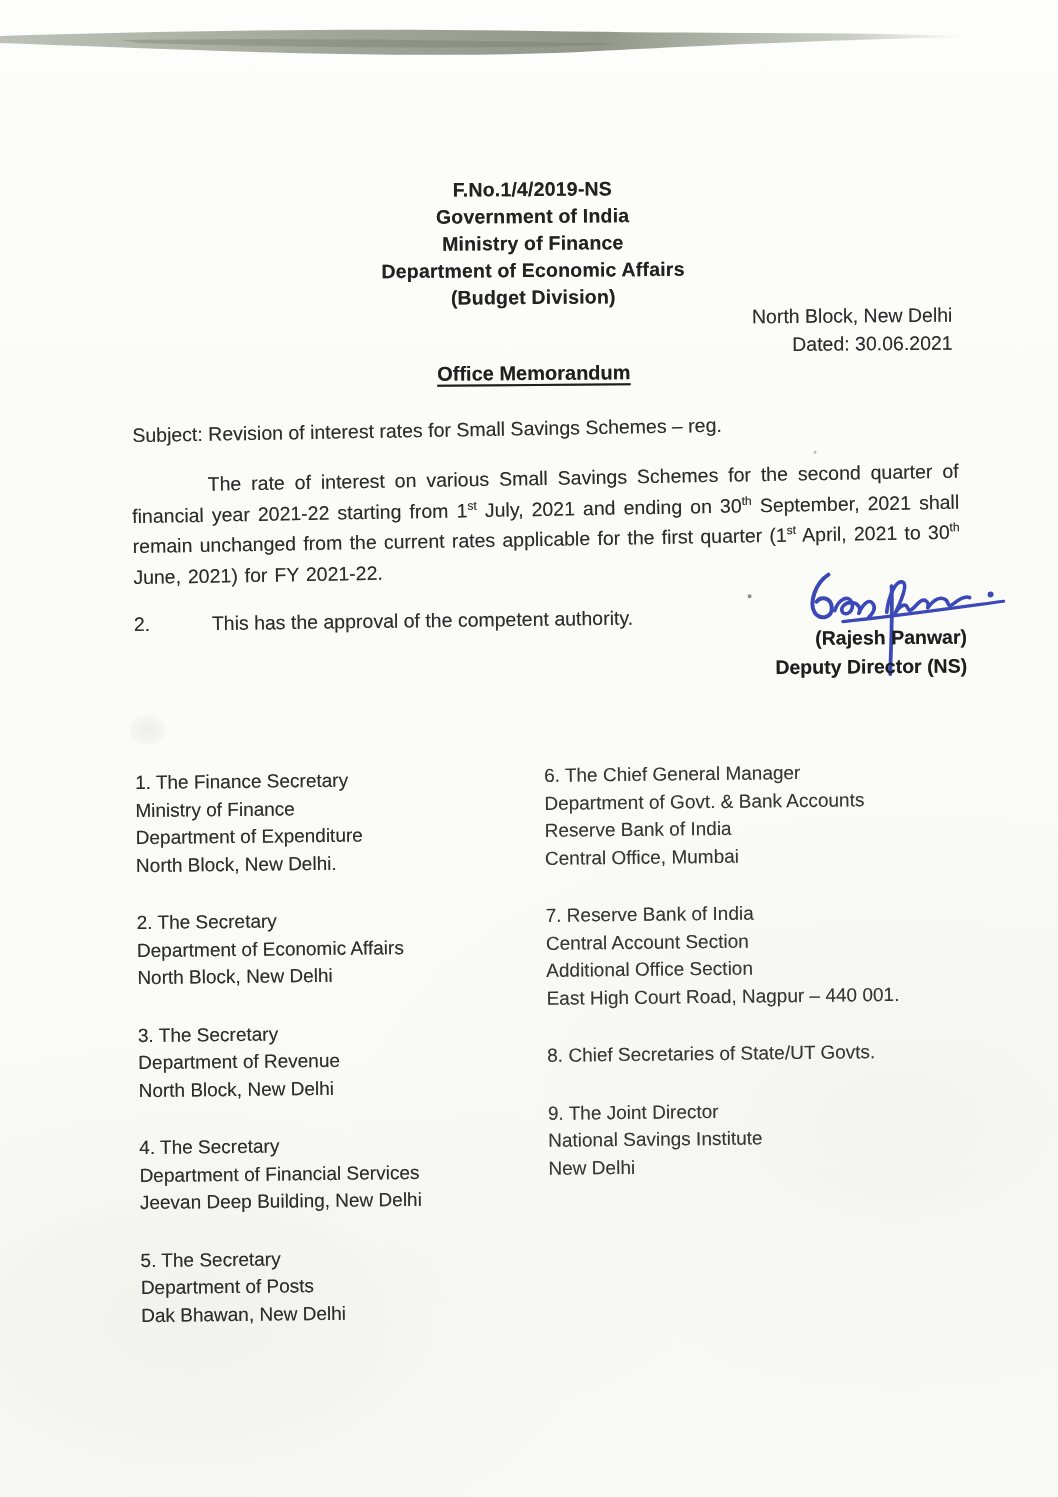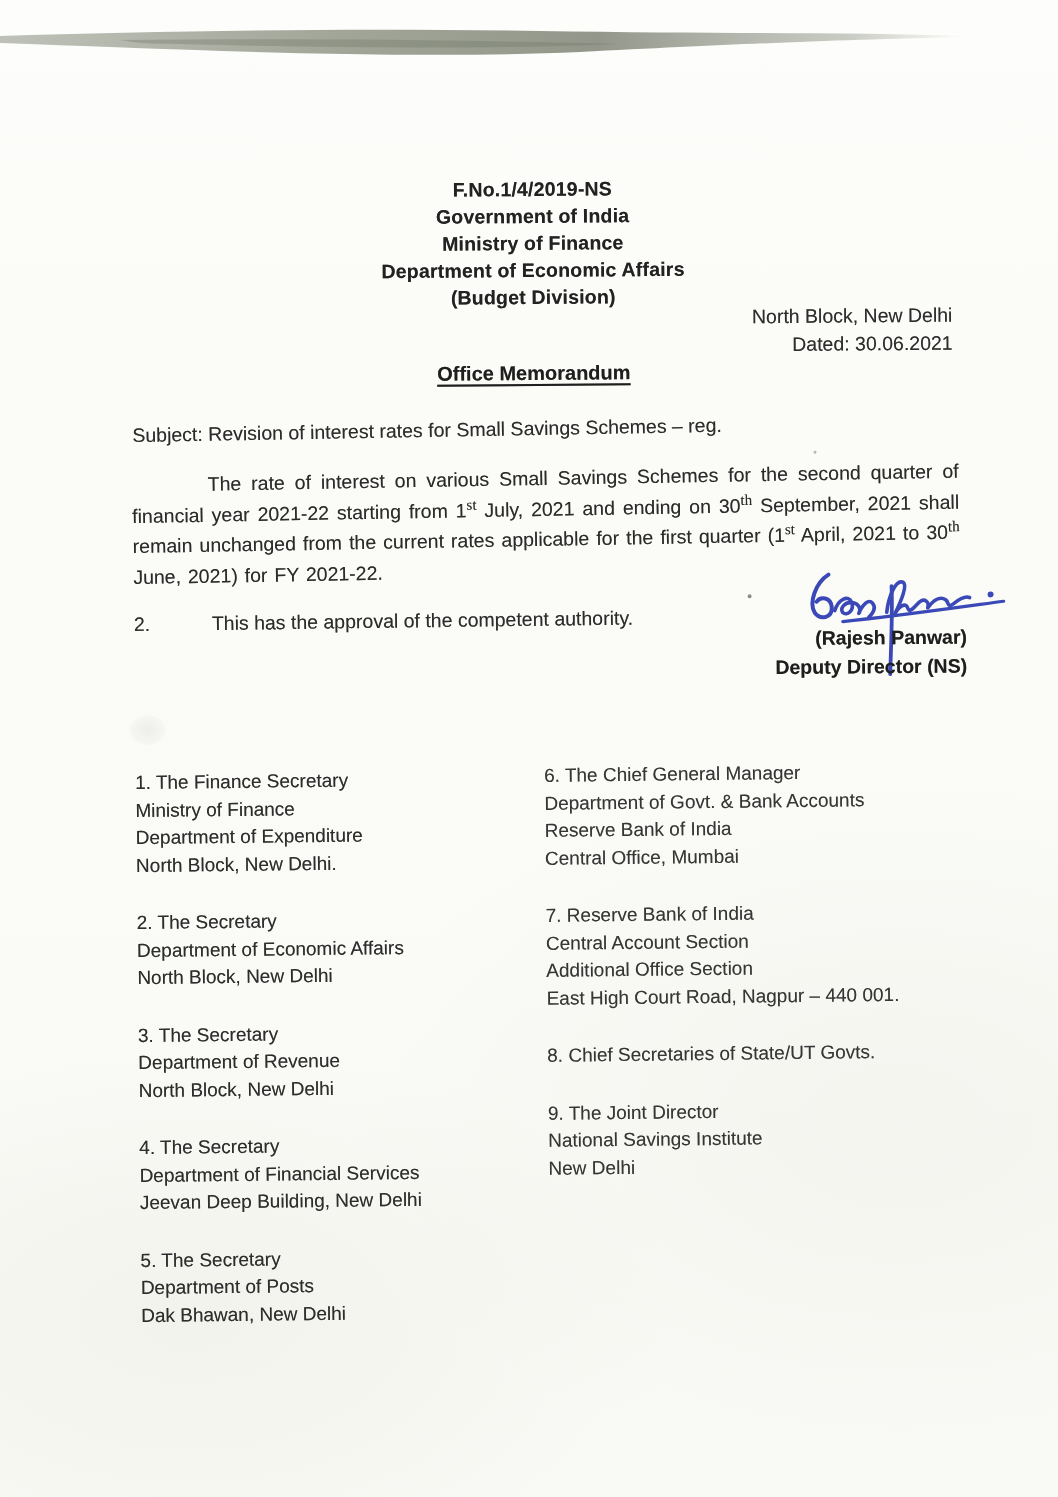--- a/index.html
+++ b/index.html
@@ -40,21 +40,21 @@
     transform:rotate(-0.55deg);transform-origin:left center;
     text-shadow:0 0 0.4px rgba(40,40,40,0.45);
   }
   .para1{
     top:467px;left:133px;width:827px;
     font-size:19.5px;line-height:30.5px;color:#2b2b2b;
     text-align:justify;text-indent:76px;word-spacing:1.5px;
     transform:rotate(-0.55deg);transform-origin:0 100%;
     text-shadow:0 0 0.4px rgba(40,40,40,0.45);
   }
-  .para1 sup{font-size:15px;line-height:0;vertical-align:super;font-family:Liberation Serif, serif;}
+  .para1 sup{font-size:12px;line-height:0;vertical-align:super;}
   .para2{
     top:610px;left:133px;display:flex;font-size:19.5px;color:#2c2c2c;
     transform:rotate(-0.3deg);transform-origin:left center;
     text-shadow:0 0 0.4px rgba(40,40,40,0.45);
   }
   .para2 .num{width:78px;}
   .sig-typed{
     top:626px;right:92px;text-align:right;font-weight:bold;
     font-size:19.5px;line-height:29px;color:#1e1e1e;
     text-shadow:0 0 0.5px rgba(20,20,20,0.5);

